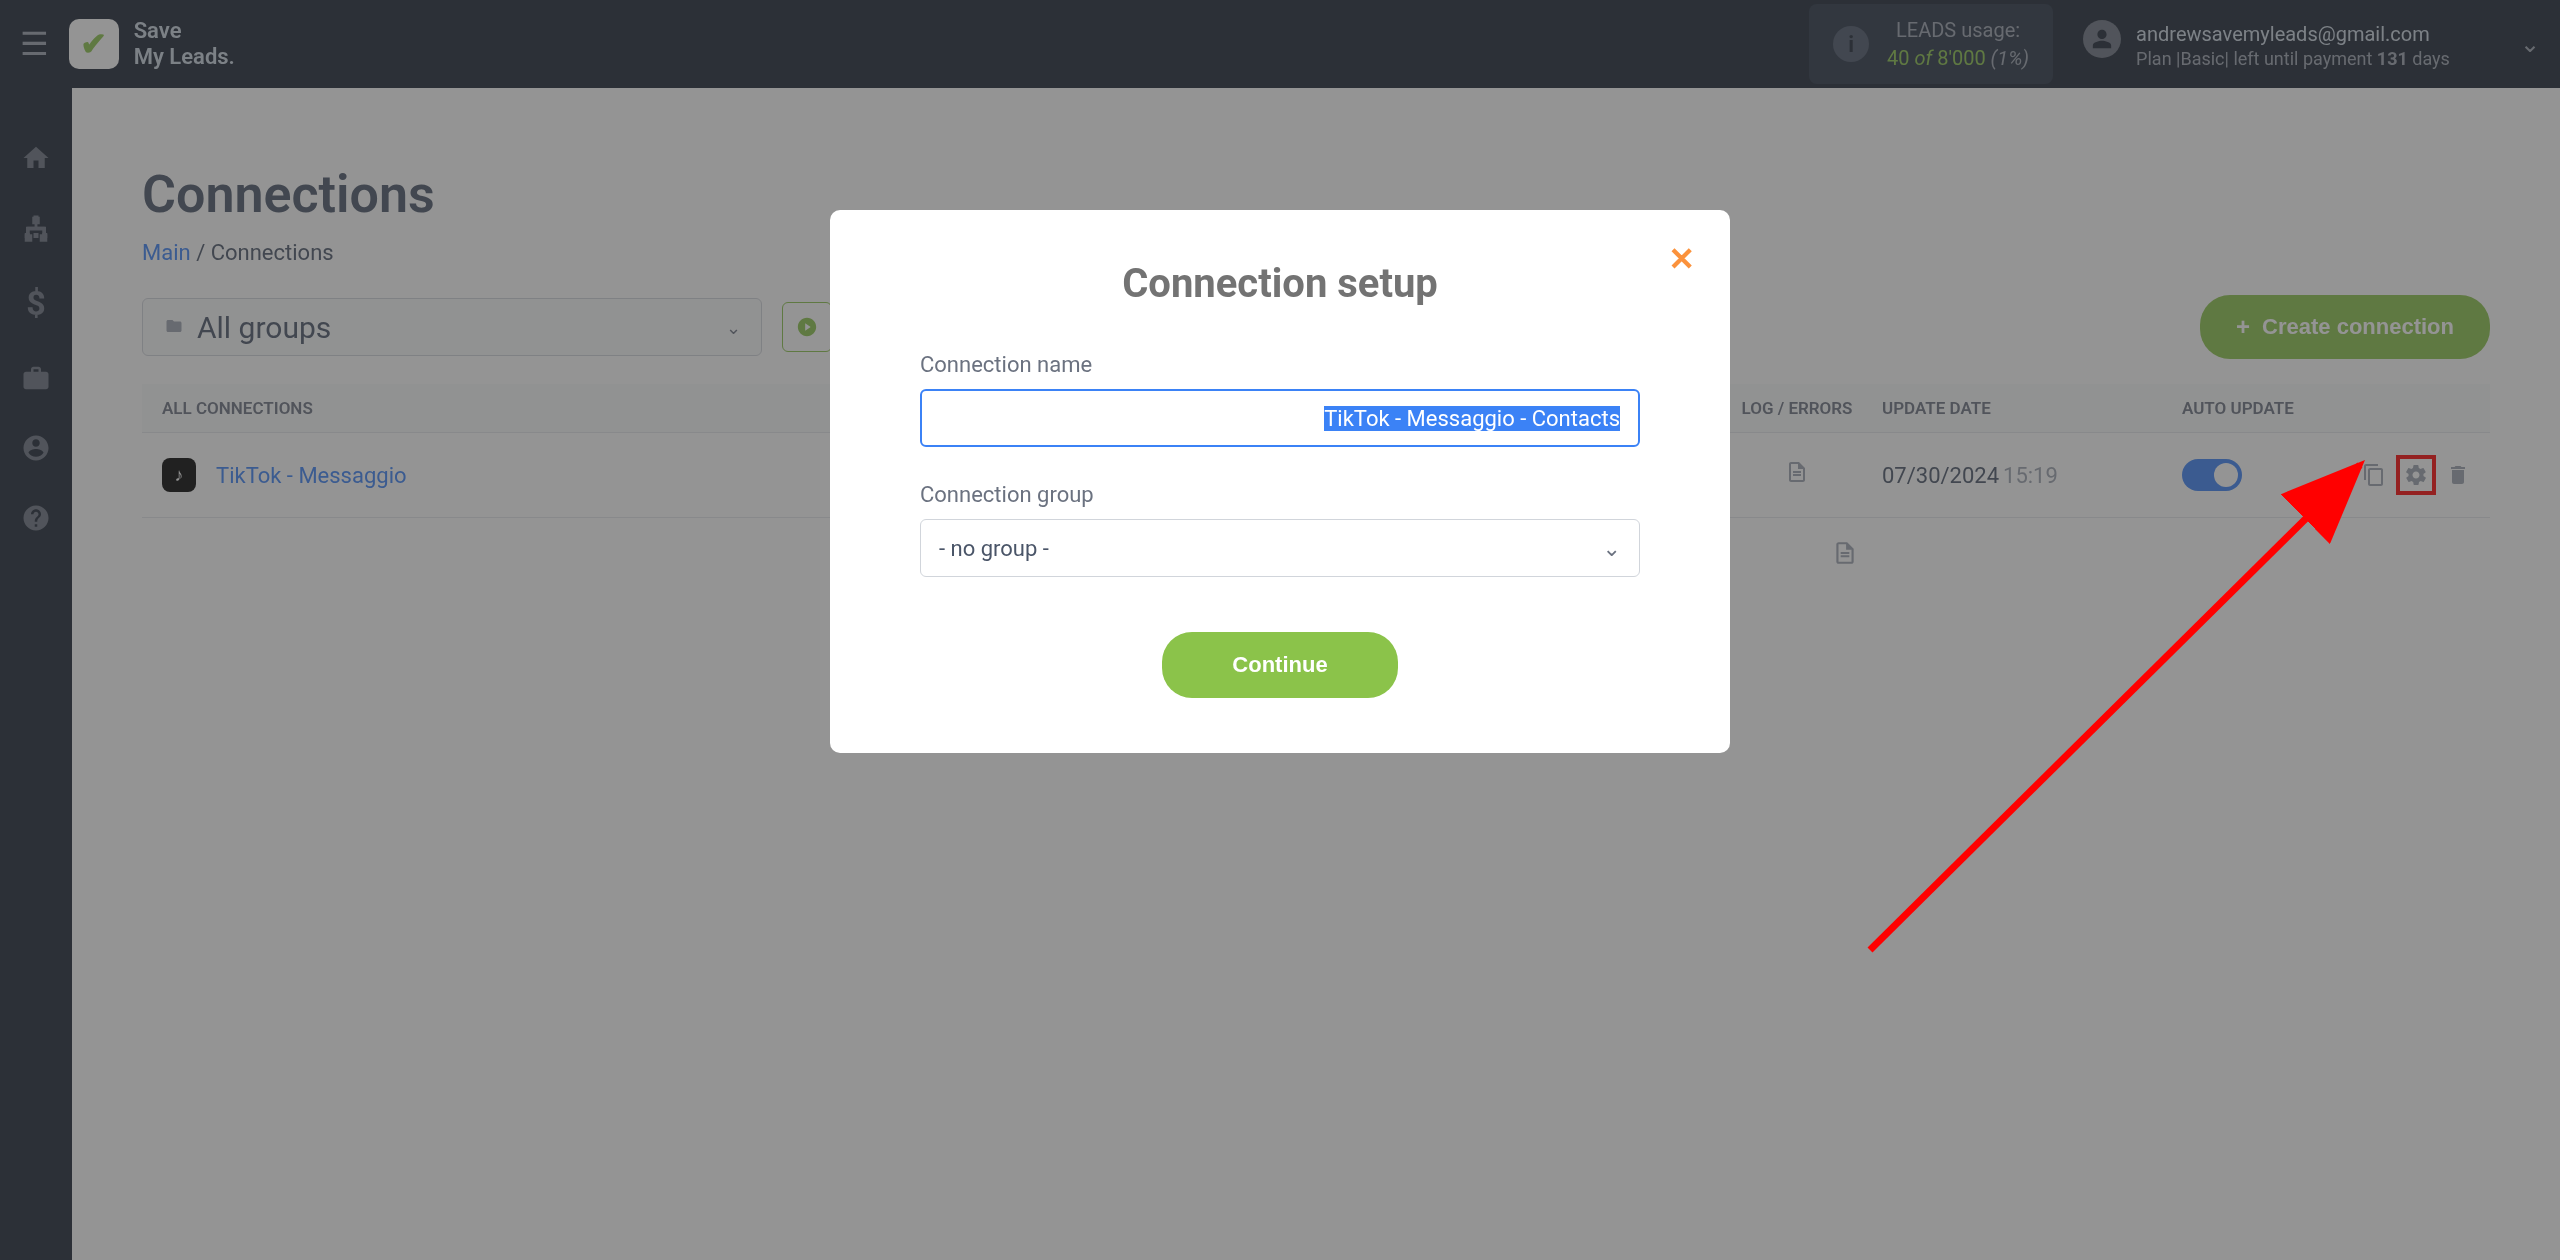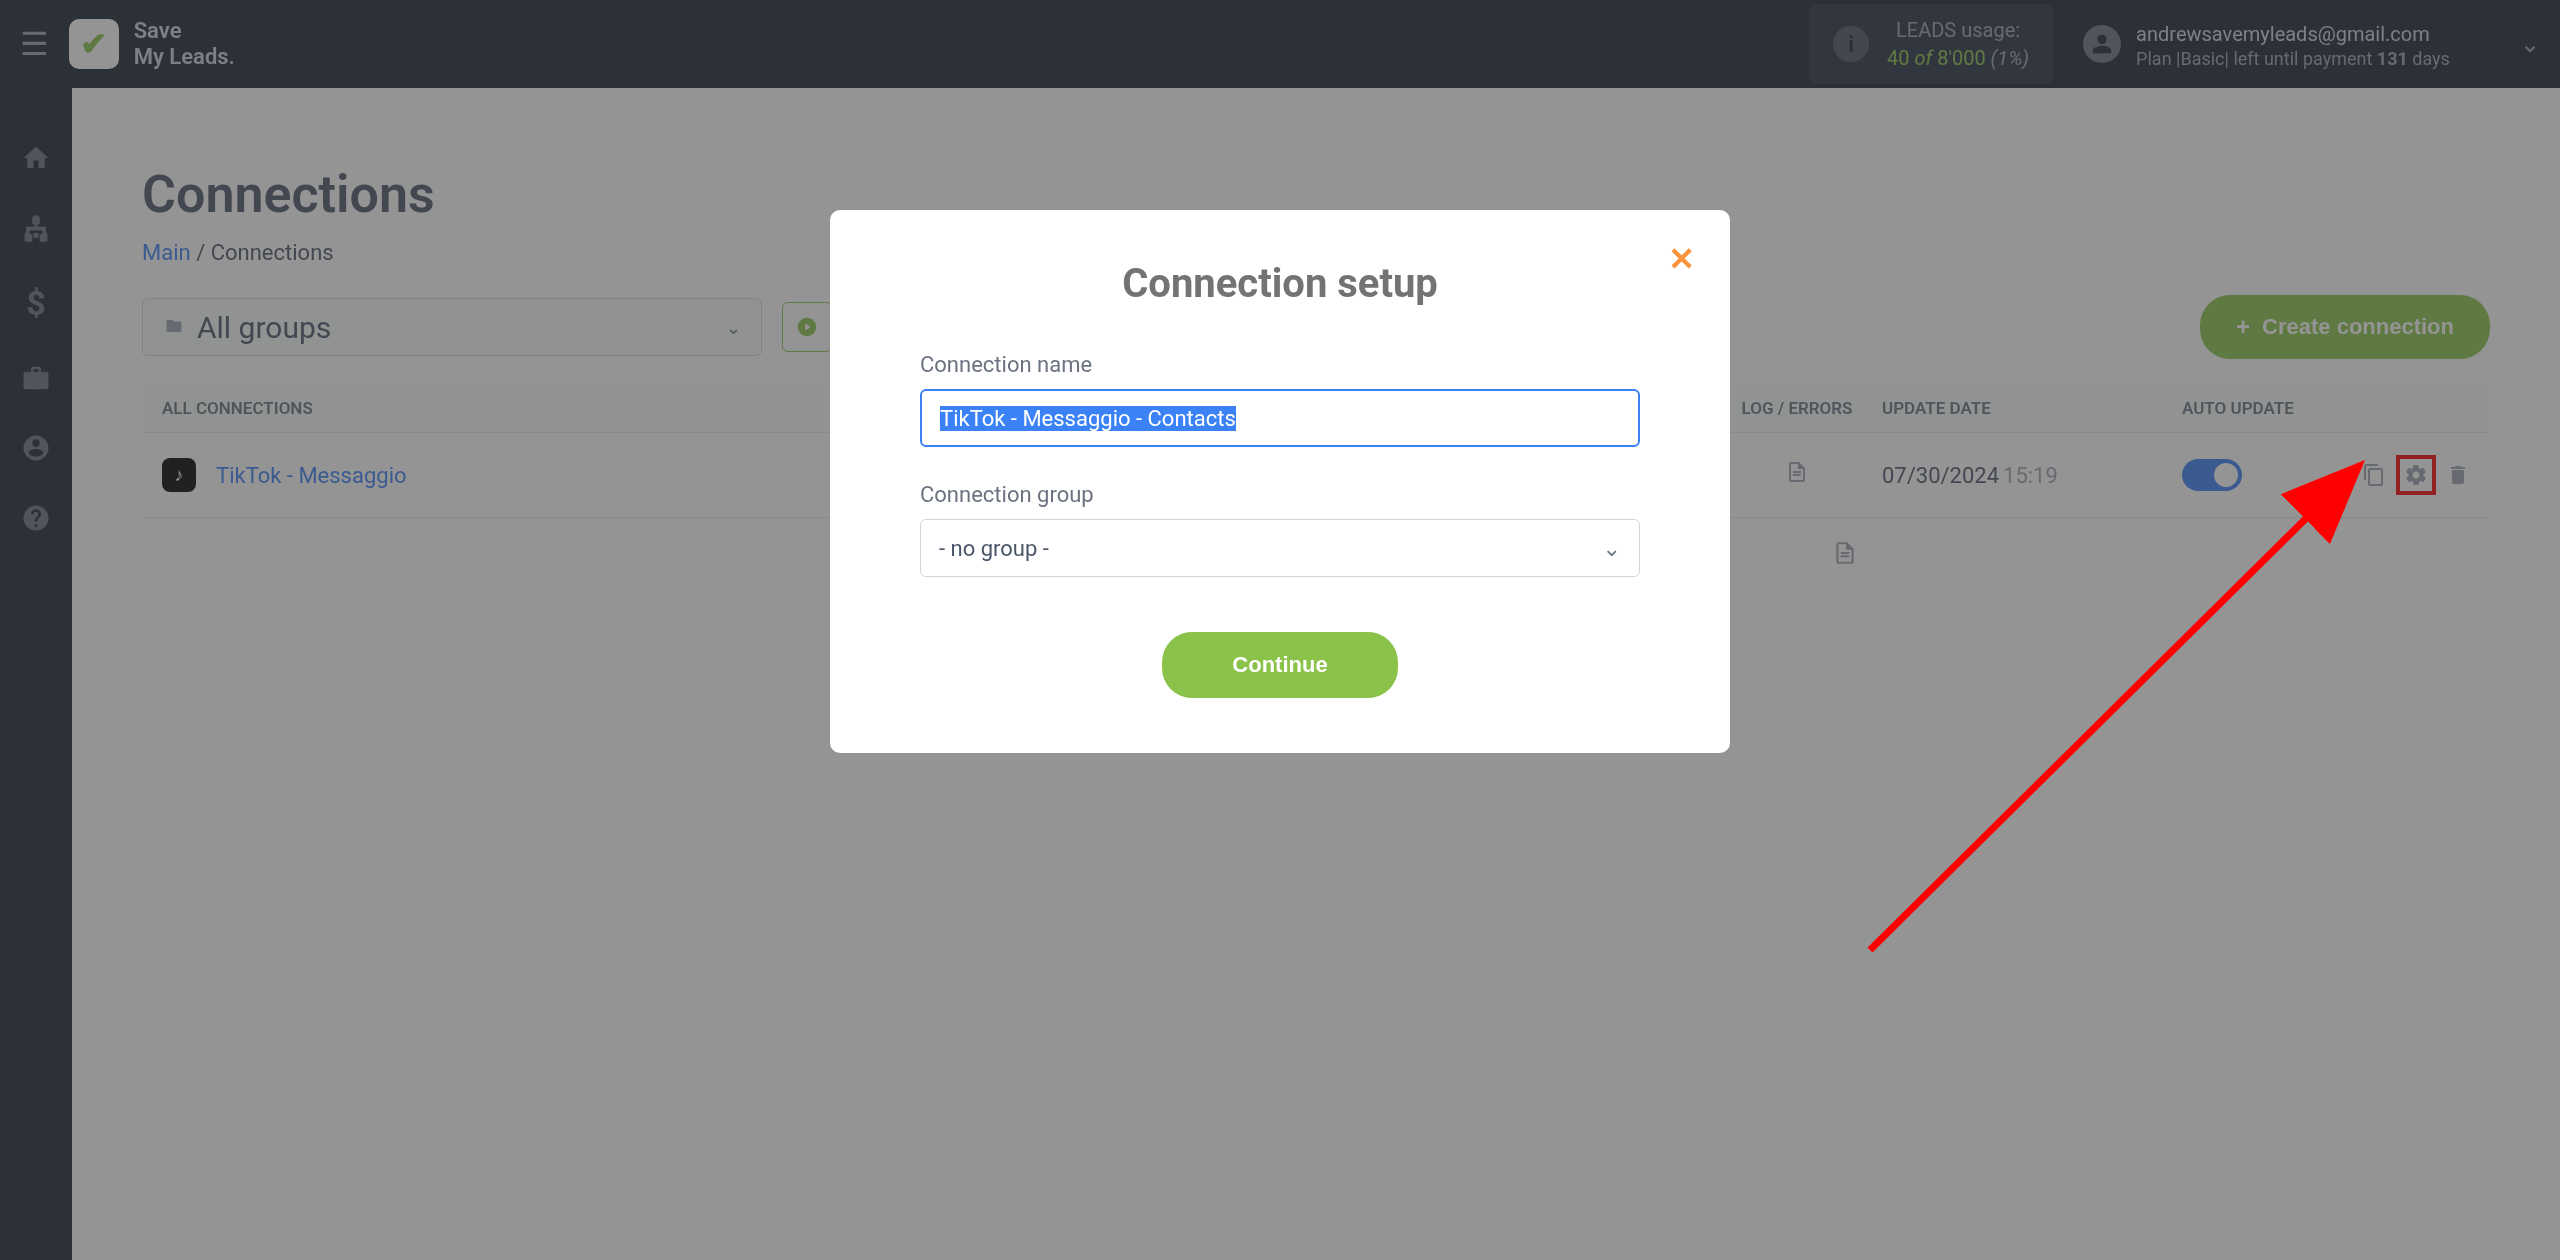--- a/index.html
+++ b/index.html
@@ -72,21 +72,21 @@
   justify-content: center;
   color: #1a2332;
   font-weight: bold;
   font-size: 22px;
 }
 .usage-text { color: #9ca3af; font-size: 20px; line-height: 1.4; text-align: center; }
 .usage-green { color: #8bc34a; }
 .usage-italic { font-style: italic; }
 .account-box {
   display: flex;
-  align-items: center;
+  align-items: flex-start;
   gap: 15px;
 }
 .avatar-circle {
   width: 38px;
   height: 38px;
   background: #6b7280;
   border-radius: 50%;
   display: flex;
   align-items: center;
   justify-content: center;
@@ -314,20 +314,21 @@
 }
 .modal-input {
   width: 100%;
   height: 58px;
   border: 2px solid #3b82f6;
   border-radius: 6px;
   padding: 0 18px;
   font-size: 22px;
   margin-bottom: 35px;
   outline: none;
+  justify-content: flex-end;
 }
 .input-selected {
   background: #3b82f6;
   color: #fff;
 }
 .modal-select {
   width: 100%;
   height: 58px;
   border: 1px solid #d1d5db;
   border-radius: 6px;

